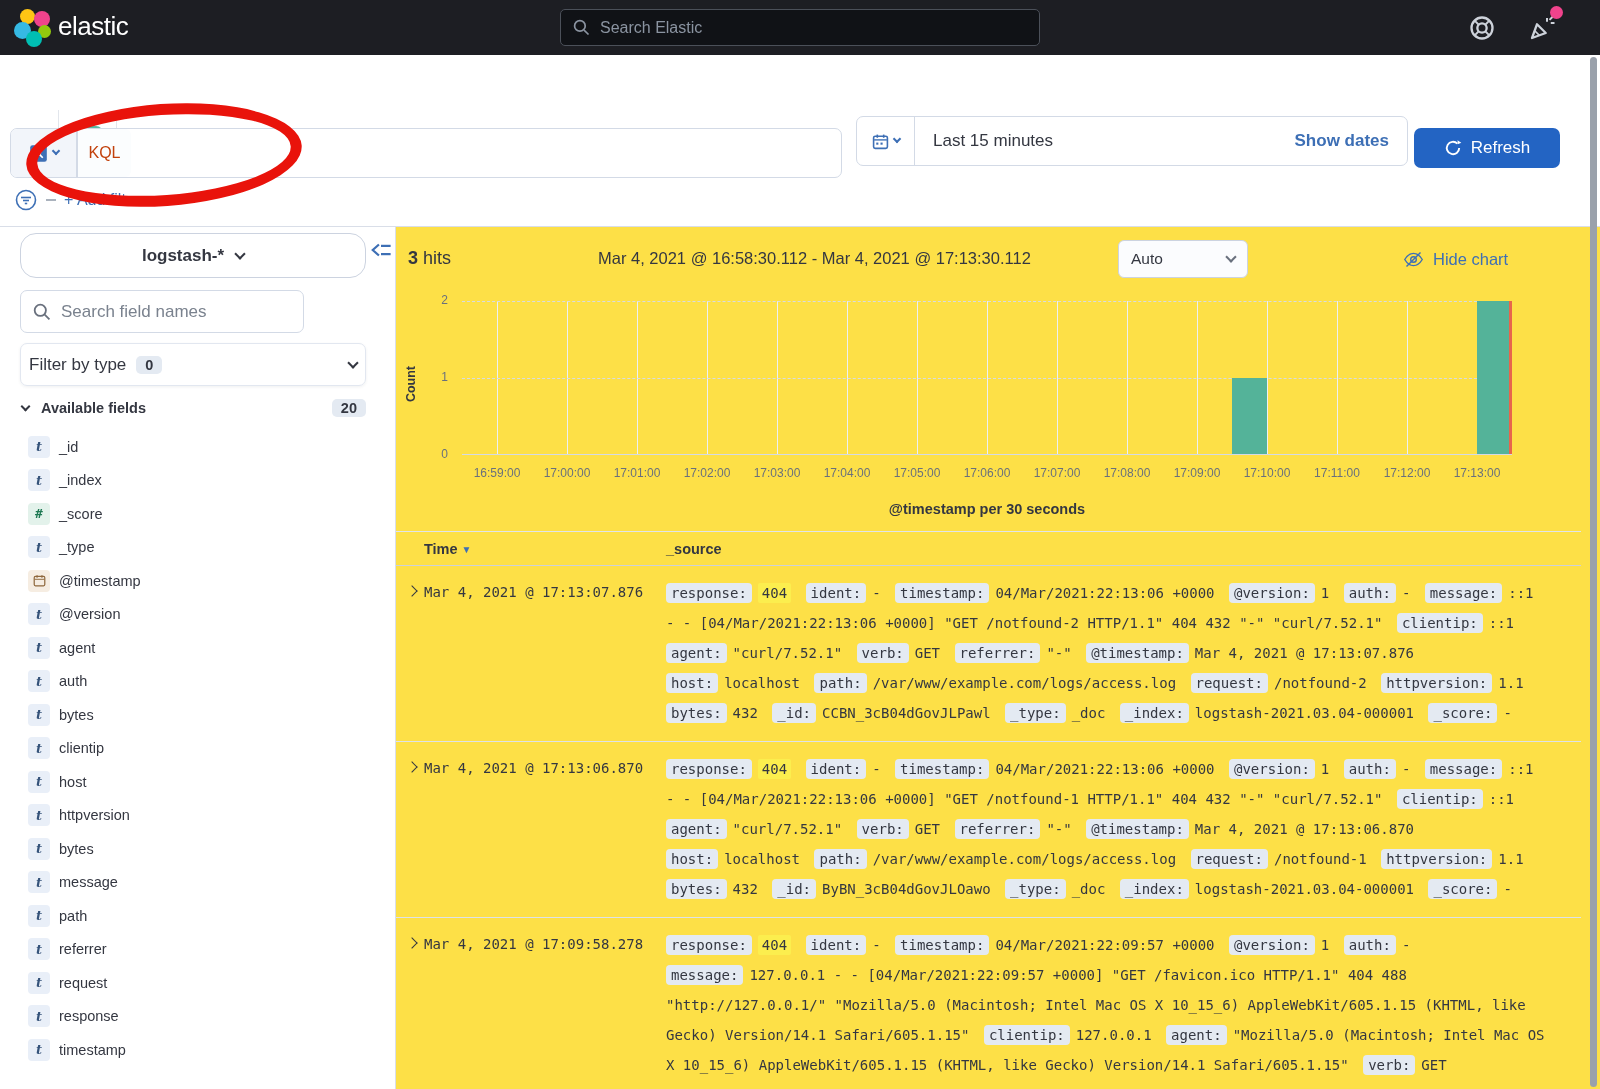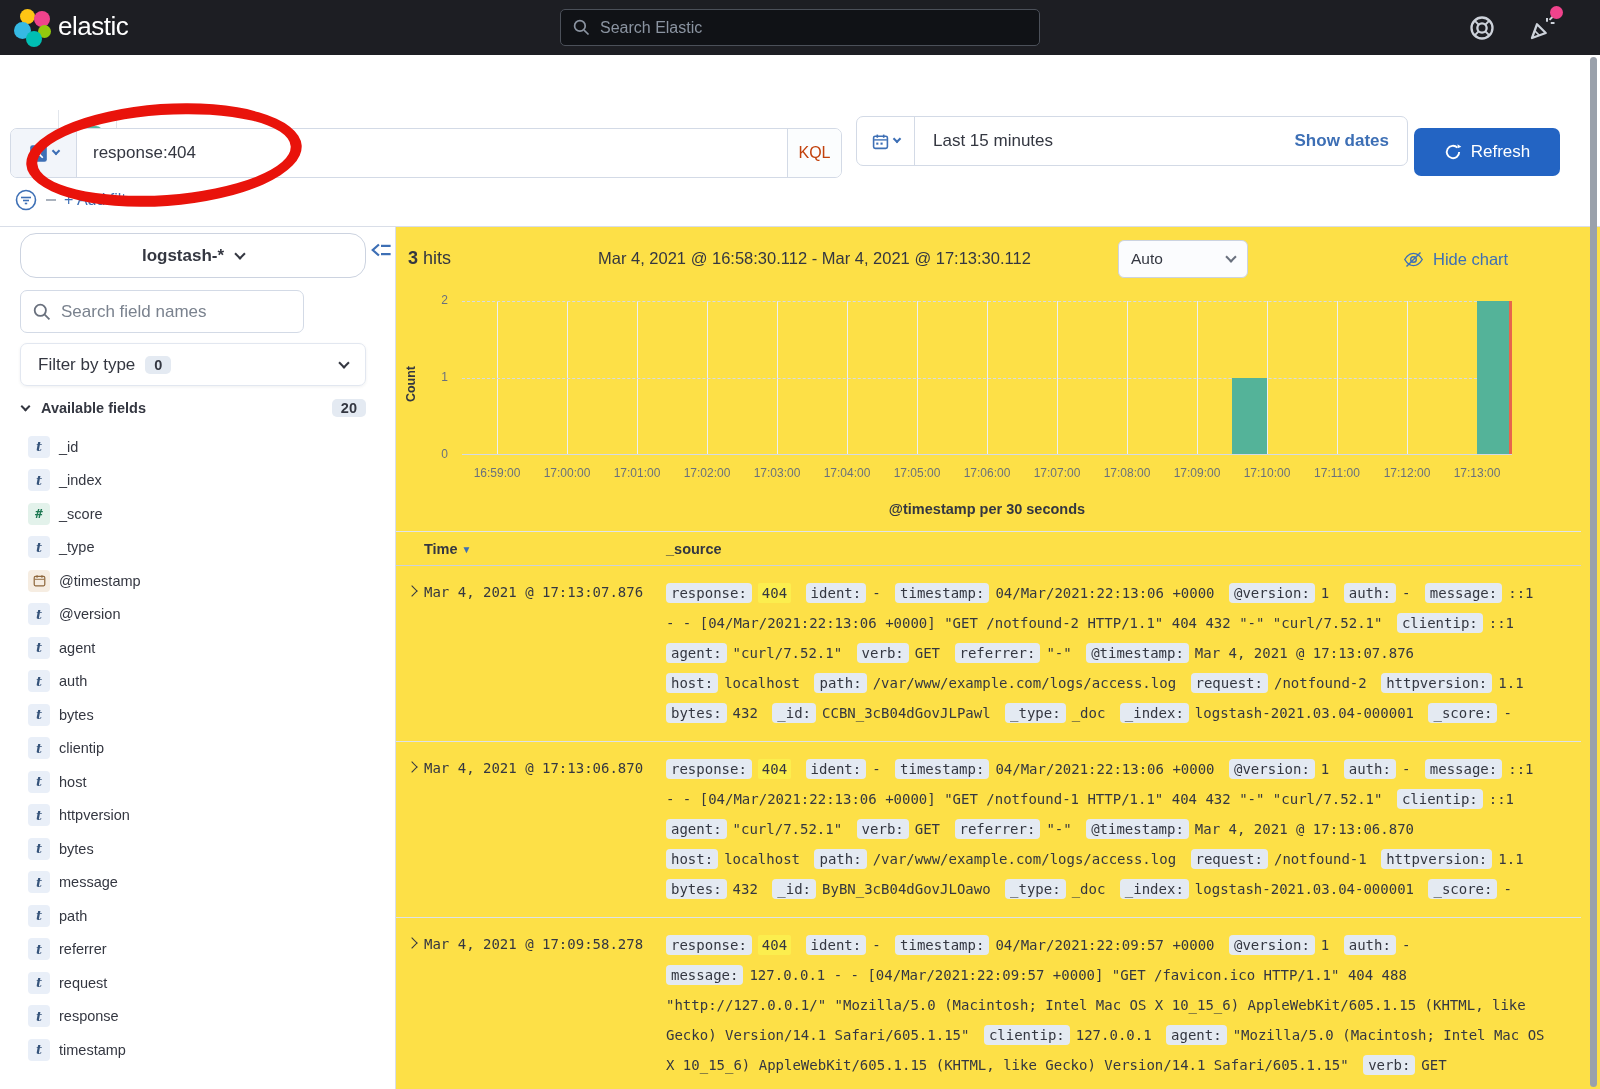--- a/index.html
+++ b/index.html
@@ -35,21 +35,21 @@
   .q-prepend { width:66px; background:#f2f5fa; border-right:1px solid #d3dae6; border-radius:6px 0 0 6px;
     display:flex; align-items:center; justify-content:center; gap:5px; cursor:pointer; }
   .q-text { font-size:17px; color:#343741; align-self:center; padding-left:16px; flex:1; }
   .q-lang { width:54px; border-left:1px solid #d3dae6; background:#fbfdfe; border-radius:0 6px 6px 0;
     display:flex; align-items:center; justify-content:center; color:#c2410c; font-size:16px; cursor:pointer; }
   .dbox { position:absolute; left:856px; top:116px; width:552px; height:50px; border:1px solid #d3dae6;
     border-radius:7px; background:#fff; display:flex; align-items:stretch; }
   .d-cal { width:58px; border-right:1px solid #d3dae6; display:flex; align-items:center; justify-content:center; gap:5px; cursor:pointer; }
   .d-range { align-self:center; padding-left:18px; font-size:17px; }
   .d-show { margin-left:auto; align-self:center; padding-right:18px; color:#3d6fb5; font-size:17px; cursor:pointer;font-weight:bold; }
-  .refresh-btn { position:absolute; left:1414px; top:128px; width:146px; height:48px; background:#2364c3; border:none;
+  .refresh-btn { position:absolute; left:1414px; top:128px; width:146px; height:40px; background:#2364c3; border:none;
     border-radius:7px; color:#fff; font-size:17px; font-family:inherit; display:flex; align-items:center; justify-content:center; gap:9px; cursor:pointer; }
   .filter-row { position:absolute; left:14px; top:188px; height:24px; display:flex; align-items:center; gap:8px; }
   .filter-dash { width:10px; height:2px; background:#aab2bd; }
   .add-filter { color:#3d6fb5; font-size:16px; cursor:pointer; }
   .hdiv { position:absolute; left:0; top:226px; width:1600px; height:1px; background:#d9dee8; }
 
   
   .chev { display:inline-block; width:8px; height:8px; border-right:2px solid #69707d; border-bottom:2px solid #69707d;
     transform:rotate(45deg); margin-top:-4px; }
   .chev.dark { border-color:#343741; }
@@ -57,21 +57,21 @@
   
   .sidebar { position:absolute; left:0; top:227px; width:396px; height:862px; background:#fff;
     border-right:1px solid #d9dee8; overflow:hidden; }
   .index-btn { position:absolute; left:20px; top:6px; width:346px; height:45px; border:1px solid #ccd3e0; border-radius:16px;
     background:#fff; display:flex; align-items:center; justify-content:center; gap:12px; font-size:17px; font-weight:bold; cursor:pointer; }
   .collapse-ic { position:absolute; left:370px; top:12px; cursor:pointer; }
   .fsearch { position:absolute; left:20px; top:63px; width:284px; height:43px; border:1px solid #d3dae6; border-radius:7px;
     display:flex; align-items:center; gap:10px; padding:0 12px; }
   .fsearch .ph { color:#7a828e; font-size:17px; }
   .ftype { position:absolute; left:20px; top:116px; width:346px; height:43px; border:1px solid #e2e7f0; border-radius:7px;
-    box-shadow:0 1px 3px rgba(50,60,80,.08); display:flex; align-items:center; padding:0 17px; gap:10px; cursor:pointer; font-size:17px; }
+    box-shadow:0 1px 3px rgba(50,60,80,.08); display:flex; align-items:center; padding:0 8px; gap:10px; cursor:pointer; font-size:17px; }
   .cnt-badge { background:#e4eaf2; border-radius:5px; padding:1px 9px; font-size:14.5px; font-weight:bold; color:#343741; }
   .ftype .chev { margin-left:auto; }
   .avail-hdr { position:absolute; left:22px; top:172px; width:344px; display:flex; align-items:center; gap:12px; cursor:pointer; }
   .avail-hdr .lbl { font-size:14.5px; font-weight:bold; }
   .avail-hdr .cnt-badge { margin-left:auto; }
   .field-list { position:absolute; left:0px; top:203px; width:396px; }
   .field-item { display:flex; align-items:center; gap:9px; padding:6px 0 6px 28px; height:33.5px; cursor:pointer; }
   .tok { width:22px; height:22px; border-radius:4px; display:flex; align-items:center; justify-content:center;
     font-family:"DejaVu Serif", serif; font-style:italic; font-weight:bold; font-size:13px; flex:none; }
   .tok-string { background:#e9eff8; color:#35537a; }
@@ -188,21 +188,20 @@
 
   <div class="qbox">
     <span class="q-prepend">
       <svg width="19" height="19" viewBox="0 0 16 16">
           <rect x="1" y="1" width="14" height="14" rx="2" fill="#3d6fb5"></rect>
           <circle cx="7" cy="7" r="2.6" fill="none" stroke="#fff" stroke-width="1.4"></circle>
           <line x1="9" y1="9" x2="11.6" y2="11.6" stroke="#fff" stroke-width="1.4"></line>
         </svg>
       <span class="chev" style="border-color:#3d6fb5;width:6px;height:6px"></span>
     </span>
-    <span class="q-text">response:404</span>
     <span class="q-lang">KQL</span>
   </div>
   <div class="dbox">
     <span class="d-cal">
       <svg width="17" height="17" viewBox="0 0 16 16">
           <rect x="1.5" y="3" width="13" height="11.5" rx="1.5" fill="none" stroke="#3d6fb5" stroke-width="1.5"></rect>
           <line x1="5" y1="1.5" x2="5" y2="4.5" stroke="#3d6fb5" stroke-width="1.5"></line>
           <line x1="11" y1="1.5" x2="11" y2="4.5" stroke="#3d6fb5" stroke-width="1.5"></line>
           <line x1="2" y1="6.5" x2="14" y2="6.5" stroke="#3d6fb5" stroke-width="1.3"></line>
           <rect x="4" y="9" width="2" height="2" fill="#3d6fb5"></rect>

